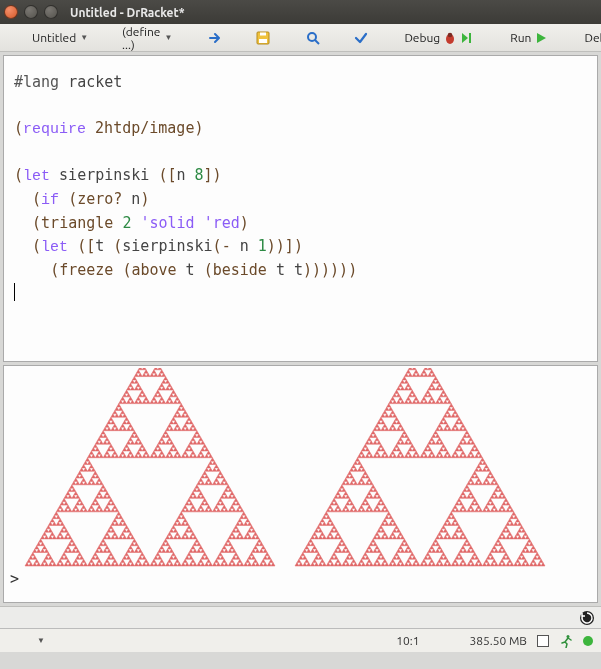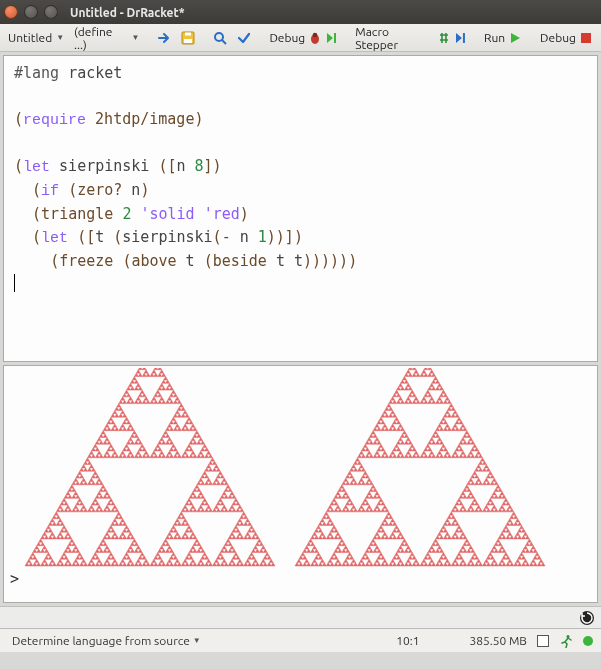--- a/index.html
+++ b/index.html
@@ -7,28 +7,28 @@
 
   
   .titlebar { height: 24px; background: linear-gradient(#4b4a46, #3c3b37); display: flex; align-items: center; padding: 12px 4px; gap: 6px; color: #ddd; font-size: 12px; }
   .tb-btn { width: 14px; height: 14px; border-radius: 7px; display: inline-block; border: 1px solid rgba(0,0,0,.5); }
   .tb-close { background: radial-gradient(circle at 35% 30%, #f58f6a, #d45a2a); }
   .tb-minmax { background: radial-gradient(circle at 35% 30%, #7a7772, #55534d); }
   .tb-title { margin-left: 6px; color: #e8e8e8; font-weight: bold; }
 
   
   .toolbar { height: 28px; background: linear-gradient(#f1f0ec, #e3e2de); border-bottom: 1px solid #bfbfbc; display: flex; align-items: center; padding: 0 4px; font-size: 12px; gap: 2px; color: #222; }
-  .tool { display: flex; align-items: center; gap: 3px; padding: 2px 4px; cursor: pointer; }
+  .tool { display: flex; align-items: center; gap: 3px; padding: 2px 4px; cursor: pointer; margin-left: 24px; }
   .sep { width: 6px; }
   .dd { font-size: 8px; color: #555; margin-left: 1px; }
   svg { display: block; }
 
   
   .pane-container { border: 1px solid #aaa; background: #fdfdfd; margin: 3px; }
-  .editor { height: 305px; overflow: auto; padding: 6px 10px; font-family: "DejaVu Sans Mono", Menlo, Consolas, monospace; font-size: 15px; line-height: 23px; color: #444; white-space: pre; position: relative; border-radius: 22px; }
+  .editor { height: 305px; overflow: auto; padding: 15px 10px; font-family: "DejaVu Sans Mono", Menlo, Consolas, monospace; font-size: 15px; line-height: 23px; color: #444; white-space: pre; position: relative; border-radius: 22px; }
   .interactions { height: 236px; overflow: auto; padding: 2px 6px 0 6px; font-family: "DejaVu Sans Mono", Menlo, Consolas, monospace; font-size: 15px; color: #333; position: relative; }
   .caret { display: inline-block; width: 1px; height: 18px; background: #000; vertical-align: -3px; }
 
   
   .kw { color: #8b5cf6; font-family: Liberation Mono, monospace; } 
   .brown { color: #6b4a2a; }
   .num { color: #2d8a44; }
   .str { color: #8b5cf6; }
   .default { color: #444; }
 
@@ -104,30 +104,20 @@
         <circle cx="7" cy="4" r="2.3" fill="#7a2a21"></circle>
       </svg>
     <svg width="12" height="12" viewBox="0 0 12 12">
         <path d="M2 1v10l6-5z" fill="#3db53d"></path>
         <rect x="9" y="1" width="2" height="10" fill="#3db53d"></rect>
       </svg>
   </div>
 
   <div class="sep"></div>
 
-  <div class="tool">
-    <span>Macro Stepper</span>
-    <svg width="14" height="14" viewBox="0 0 14 14">
-        <path d="M3 4h8M3 9h8M5 2v10M9 2v10" stroke="#2f8f3a" stroke-width="1.6"></path>
-      </svg>
-    <svg width="12" height="12" viewBox="0 0 12 12">
-        <path d="M2 1v10l6-5z" fill="#2a6ec8"></path>
-        <rect x="9" y="1" width="2" height="10" fill="#2a6ec8"></rect>
-      </svg>
-  </div>
 
   <div class="sep"></div>
 
   <div class="tool">
     <span>Run</span>
     <svg width="14" height="14" viewBox="0 0 14 14">
         <path d="M3 2v10l9-5z" fill="#3db53d"></path>
       </svg>
   </div>
 
@@ -1618,21 +1608,20 @@
 <div class="midbar">
   <svg width="16" height="16" viewBox="0 0 16 16">
       <circle cx="8" cy="8" r="7" fill="#222"></circle>
       <path d="M8 3a5 5 0 1 1-4.3 2.5" stroke="#fff" stroke-width="1.5" fill="none"></path>
       <path d="M3 3v3h3" stroke="#fff" stroke-width="1.5" fill="none"></path>
     </svg>
 </div>
 
 <div class="statusbar">
   <div class="left tool">
-    <span>Determine language from source</span>
     <span class="dd">▼</span>
   </div>
   <div class="spacer"></div>
   <span>10:1</span>
   <div style="width:30px;"></div>
   <span>385.50 MB</span>
   <span class="memsq"></span>
   <svg width="14" height="14" viewBox="0 0 14 14">
       <circle cx="9" cy="2.5" r="1.5" fill="#2f8f3a"></circle>
       <path d="M9 4L6 8l2 2-1 4M6 8l-3 1M9 4l3 2" stroke="#2f8f3a" stroke-width="1.5" fill="none" stroke-linecap="round"></path>

